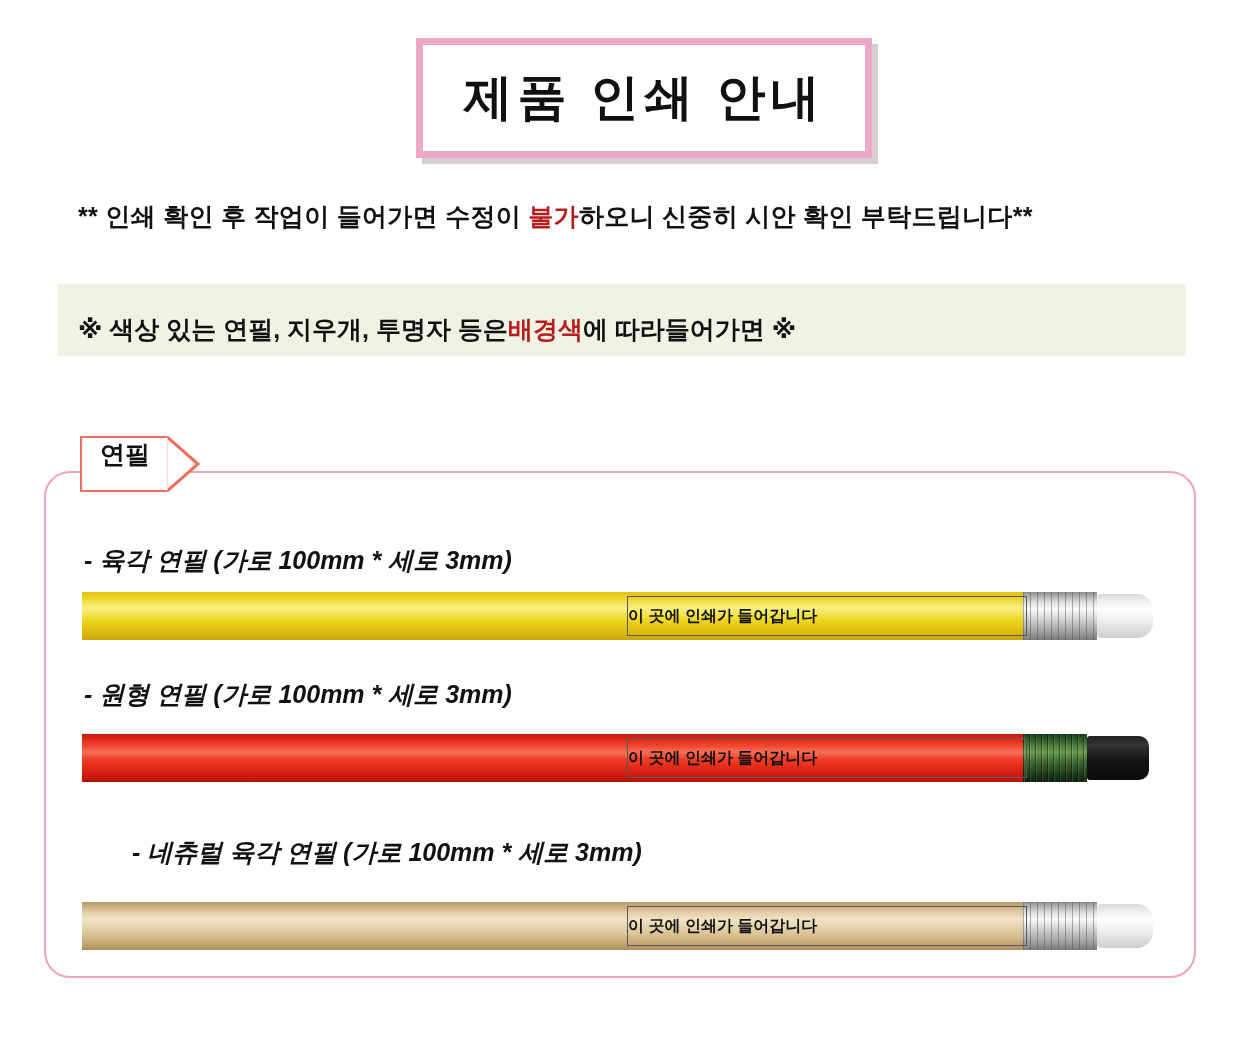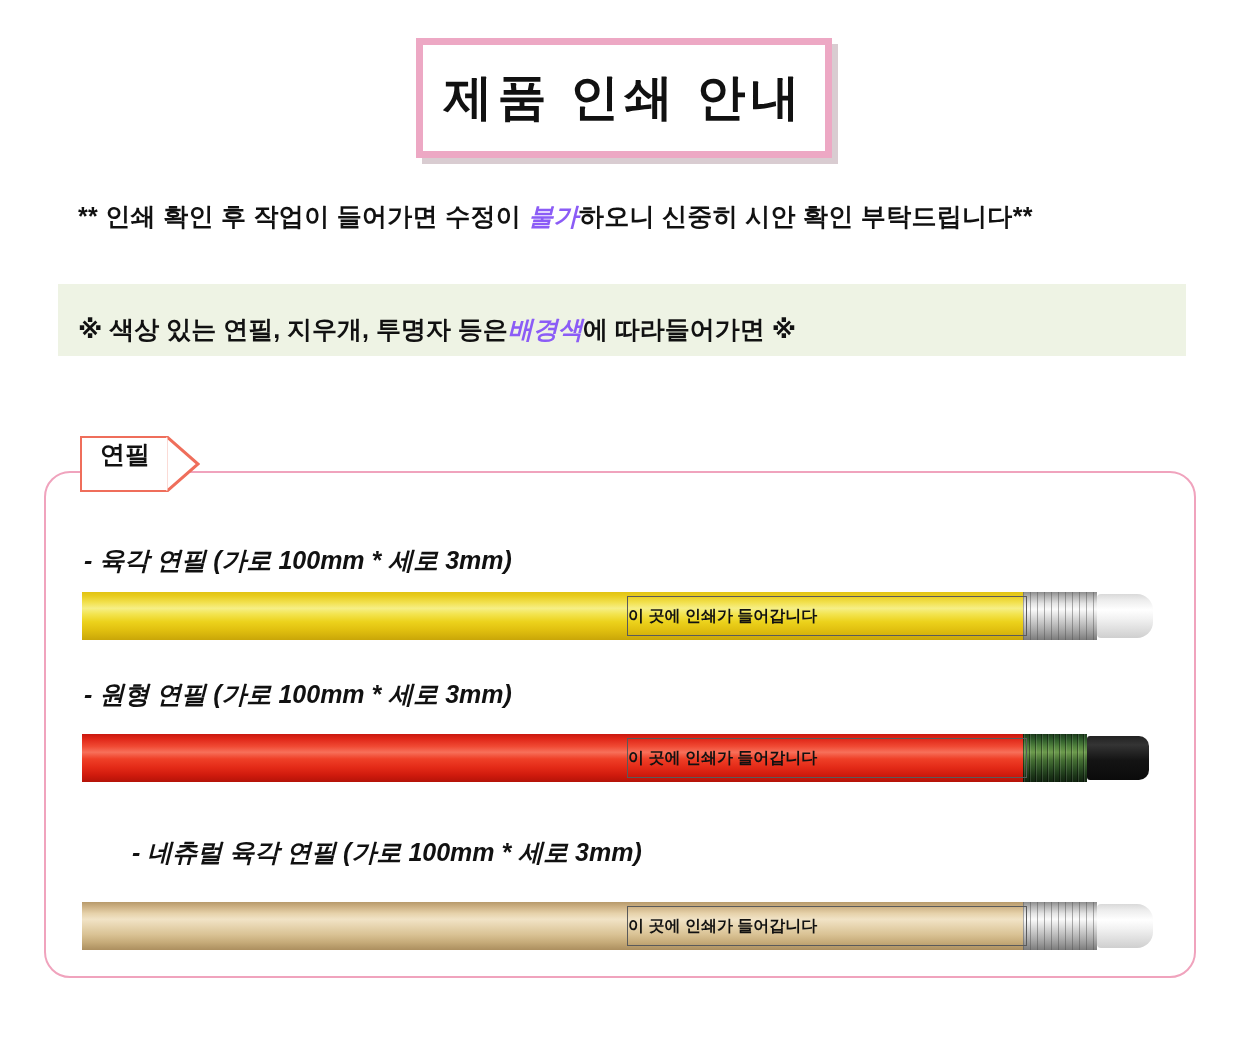--- a/index.html
+++ b/index.html
@@ -14,21 +14,21 @@
     font-family: "Liberation Sans", "DejaVu Sans", sans-serif;
     color: #111111;
     overflow: hidden;
   }
 
   
   .title-wrap {
     position: absolute;
     left: 416px;
     top: 38px;
-    width: 416px;
+    width: 456px;
     height: 120px;
   }
   .title-shadow {
     position: absolute;
     left: 6px;
     top: 6px;
     width: 100%;
     height: 100%;
     background: #b9a3ab;
     opacity: .55;
@@ -58,21 +58,21 @@
   .notice1 {
     position: absolute;
     left: 78px;
     top: 200px;
     width: 1090px;
     font-size: 25px;
     font-weight: bold;
     letter-spacing: .3px;
     white-space: nowrap;
   }
-  .hl-red { color: #8b5cf6; font-style: italic; }
+  .hl-red { color: #b91c1c; }
 
   .notice2-band {
     position: absolute;
     left: 58px;
     top: 284px;
     width: 1128px;
     height: 72px;
     background: #eef3e4;
   }
   .notice2 {

